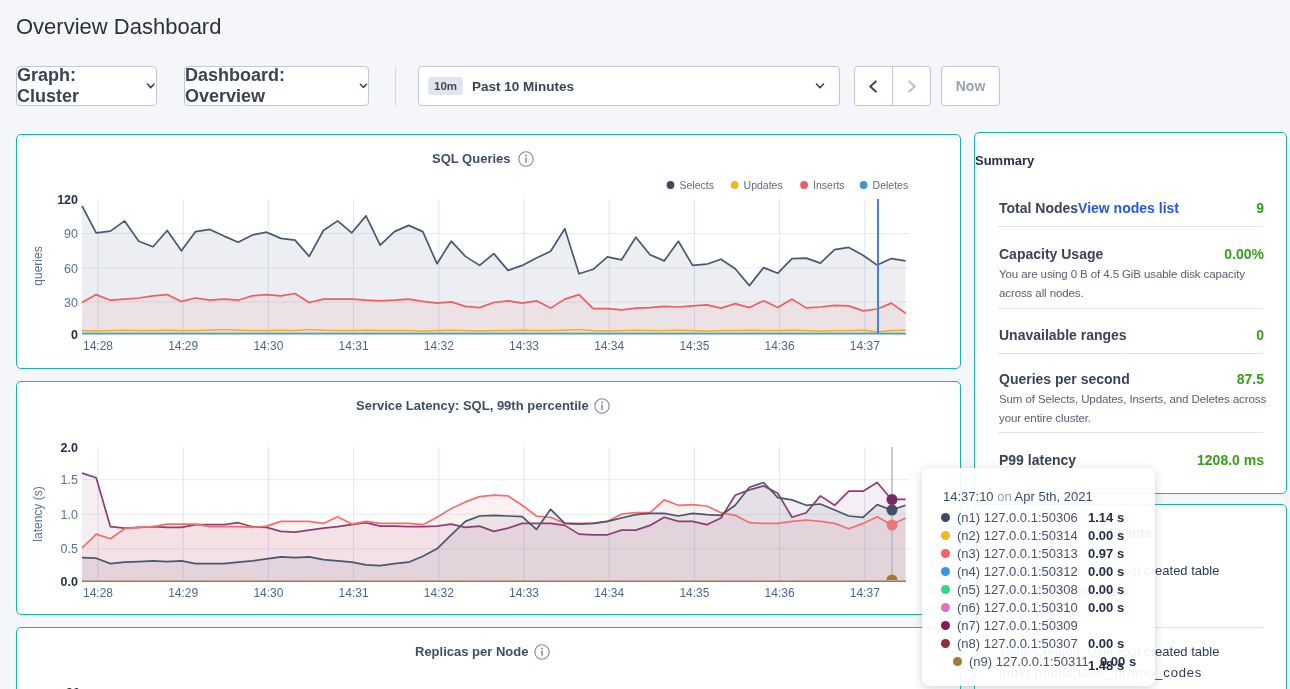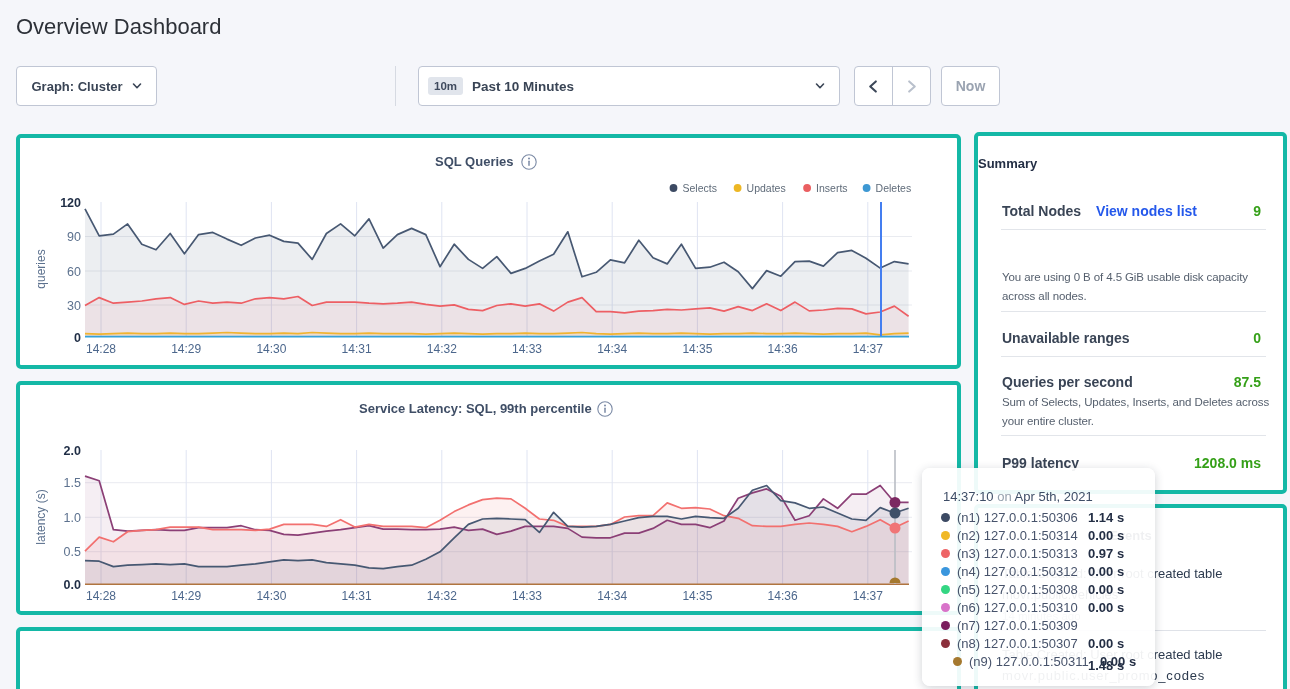--- a/index.html
+++ b/index.html
@@ -1,37 +1,43 @@
 <!DOCTYPE html>
 <html><head>
 <meta charset="utf-8">
 <style>
 * { margin:0; padding:0; box-sizing:border-box; }
 html,body { width:1290px; height:689px; overflow:hidden; background:#f5f6fa; font-family:"Liberation Sans", sans-serif; }
 .page { position:relative; width:1290px; height:689px; }
 h1.title { position:absolute; left:16px; top:14px; font-size:22px; font-weight:400; color:#2d3138; }
 .ctl { position:absolute; top:66px; height:40px; background:#fff; border:1px solid #c0c6d4; border-radius:4px; display:flex; align-items:center; }
-.ctl .lbl { font-size:13px; font-weight:700; color:#394455; }
+.ctl .lbl { font-size:18px; font-weight:700; color:#394455; }
 .chev { width:10px; height:10px; display:inline-block; }
 .vsep { position:absolute; left:395px; top:66px; height:40px; width:1px; background:#d6dae2; }
-.card { position:absolute; background:#fff; border:4px solid #14b8a6; border-radius:5px; }
+.card { position:absolute; background:#fff; border:1px solid #14b8a6; border-radius:5px; }
 .cardtitle { font-size:13px; font-weight:700; color:#3f4e66; }
 .srow { position:absolute; left:24px; right:22px; display:flex; align-items:center; }
 .srow .k { font-size:14px; font-weight:700; color:#394455; }
 .srow .v { margin-left:auto; font-size:14px; font-weight:700; color:#35a018; }
 .sdiv { position:absolute; left:23px; width:265px; border-top:1px solid #e2e5ea; }
 .sdesc { position:absolute; left:24px; width:272px; font-size:11.5px; letter-spacing:-0.1px; color:#56606e; line-height:19px; }
 </style>
 </head>
 <body>
 <div class="page">
   <h1 class="title">Overview Dashboard</h1>
 
   <div class="ctl" style="left:16px; width:141px; justify-content:center;">
     <span class="lbl">Graph: Cluster</span>
+    <svg class="chev" style="margin-left:9px" viewBox="0 0 10 10">
+        <path d="M1.5 3 L5 6.7 L8.5 3" fill="none" stroke="#394455" stroke-width="1.6" stroke-linecap="round" stroke-linejoin="round"></path>
+      </svg>
+  </div>
+  <div class="ctl" style="left:184px; width:185px; justify-content:center;">
+    <span class="lbl">Dashboard: Overview</span>
     <svg class="chev" style="margin-left:9px" viewBox="0 0 10 10">
         <path d="M1.5 3 L5 6.7 L8.5 3" fill="none" stroke="#394455" stroke-width="1.6" stroke-linecap="round" stroke-linejoin="round"></path>
       </svg>
   </div>
   <div class="vsep"></div>
   <div class="ctl" style="left:418px; width:422px;">
     <span style="margin-left:9px; background:#e1e5ec; border-radius:3px; color:#3f4a5d; font-size:11.5px; font-weight:700; padding:3px 6px;">10m</span>
     <span class="lbl" style="margin-left:9px; font-size:13.5px;">Past 10 Minutes</span>
     <svg class="chev" style="position:absolute; right:14px;" viewBox="0 0 10 10">
         <path d="M1.5 3 L5 6.7 L8.5 3" fill="none" stroke="#394455" stroke-width="1.6" stroke-linecap="round" stroke-linejoin="round"></path>
@@ -160,31 +166,43 @@
 <text x="507.0" y="214.5" text-anchor="middle" font-size="12" fill="#4c678c">14:33</text>
 <text x="592.2" y="214.5" text-anchor="middle" font-size="12" fill="#4c678c">14:34</text>
 <text x="677.4" y="214.5" text-anchor="middle" font-size="12" fill="#4c678c">14:35</text>
 <text x="762.6" y="214.5" text-anchor="middle" font-size="12" fill="#4c678c">14:36</text>
 <text x="847.8" y="214.5" text-anchor="middle" font-size="12" fill="#4c678c">14:37</text>
 </svg>
       </div>
   </div>
 
   <div class="card" style="left:16px; top:627px; width:945px; height:120px;">
+    <div style="position:absolute; left:0; top:15.8px; width:100%; height:16px;">
+        <span class="cardtitle" style="position:absolute; left:398px;">Replicas per Node</span>
+        <span style="position:absolute; left:517px; top:0px;"><svg width="16" height="16" viewBox="0 0 16 16">
+            <circle cx="8" cy="8" r="7.2" fill="none" stroke="#7b8aa5" stroke-width="1.1"></circle>
+            <circle cx="8" cy="4.5" r="1" fill="#7b8aa5"></circle>
+            <rect x="7.25" y="6.4" width="1.5" height="5.6" rx="0.75" fill="#7b8aa5"></rect>
+          </svg></span>
+      </div>
     <div style="position:absolute; left:49px; top:58px; font-size:12.5px; font-weight:700; color:#1f2d45;">90</div>
   </div>
 
   <div class="card" style="left:974px; top:132px; width:313px; height:362px;">
     <div style="position:absolute; left:0; right:0; top:19.5px; font-weight:700; color:#242f45; font-size:13px;">Summary</div>
     <div class="srow" style="top:67px; height:16px;">
       <span class="k">Total Nodes</span>
-      <span style="color:#2458eb; font-weight:700; font-size:14px; margin-left:15px;">View nodes list</span>
+      <span style="color:#2458eb; font-weight:700; font-size:14px; ">View nodes list</span>
       <span class="v">9</span>
     </div>
     <div class="sdiv" style="top:92.6px;"></div>
+    <div class="srow" style="top:112.5px; height:16px;">
+        <span class="k">Capacity Usage</span>
+        <span class="v">0.00%</span>
+      </div>
     <div class="sdesc" style="top:132px;">You are using 0 B of 4.5 GiB usable disk capacity across all nodes.</div>
     <div class="sdiv" style="top:174.5px;"></div>
     <div class="srow" style="top:194px; height:16px;">
         <span class="k">Unavailable ranges</span>
         <span class="v">0</span>
       </div>
     <div class="sdiv" style="top:219.6px;"></div>
     <div class="srow" style="top:238.4px; height:16px;">
         <span class="k">Queries per second</span>
         <span class="v">87.5</span>

